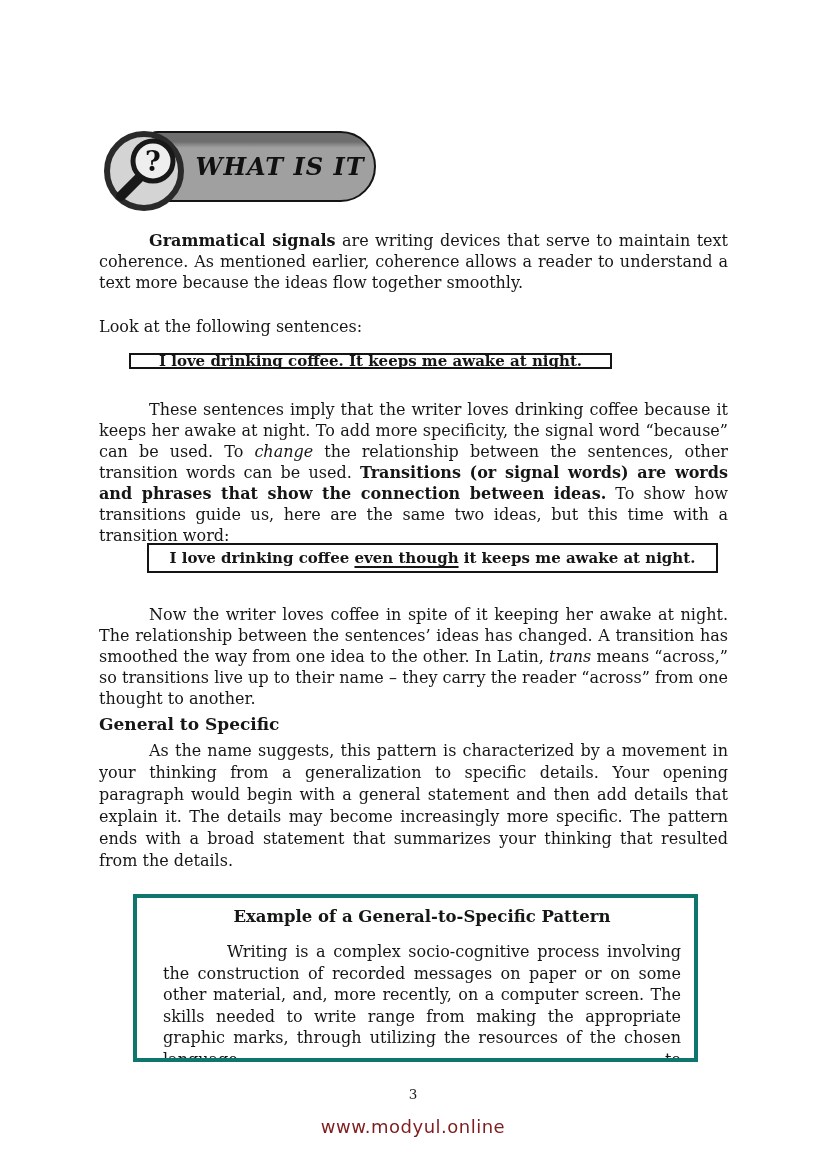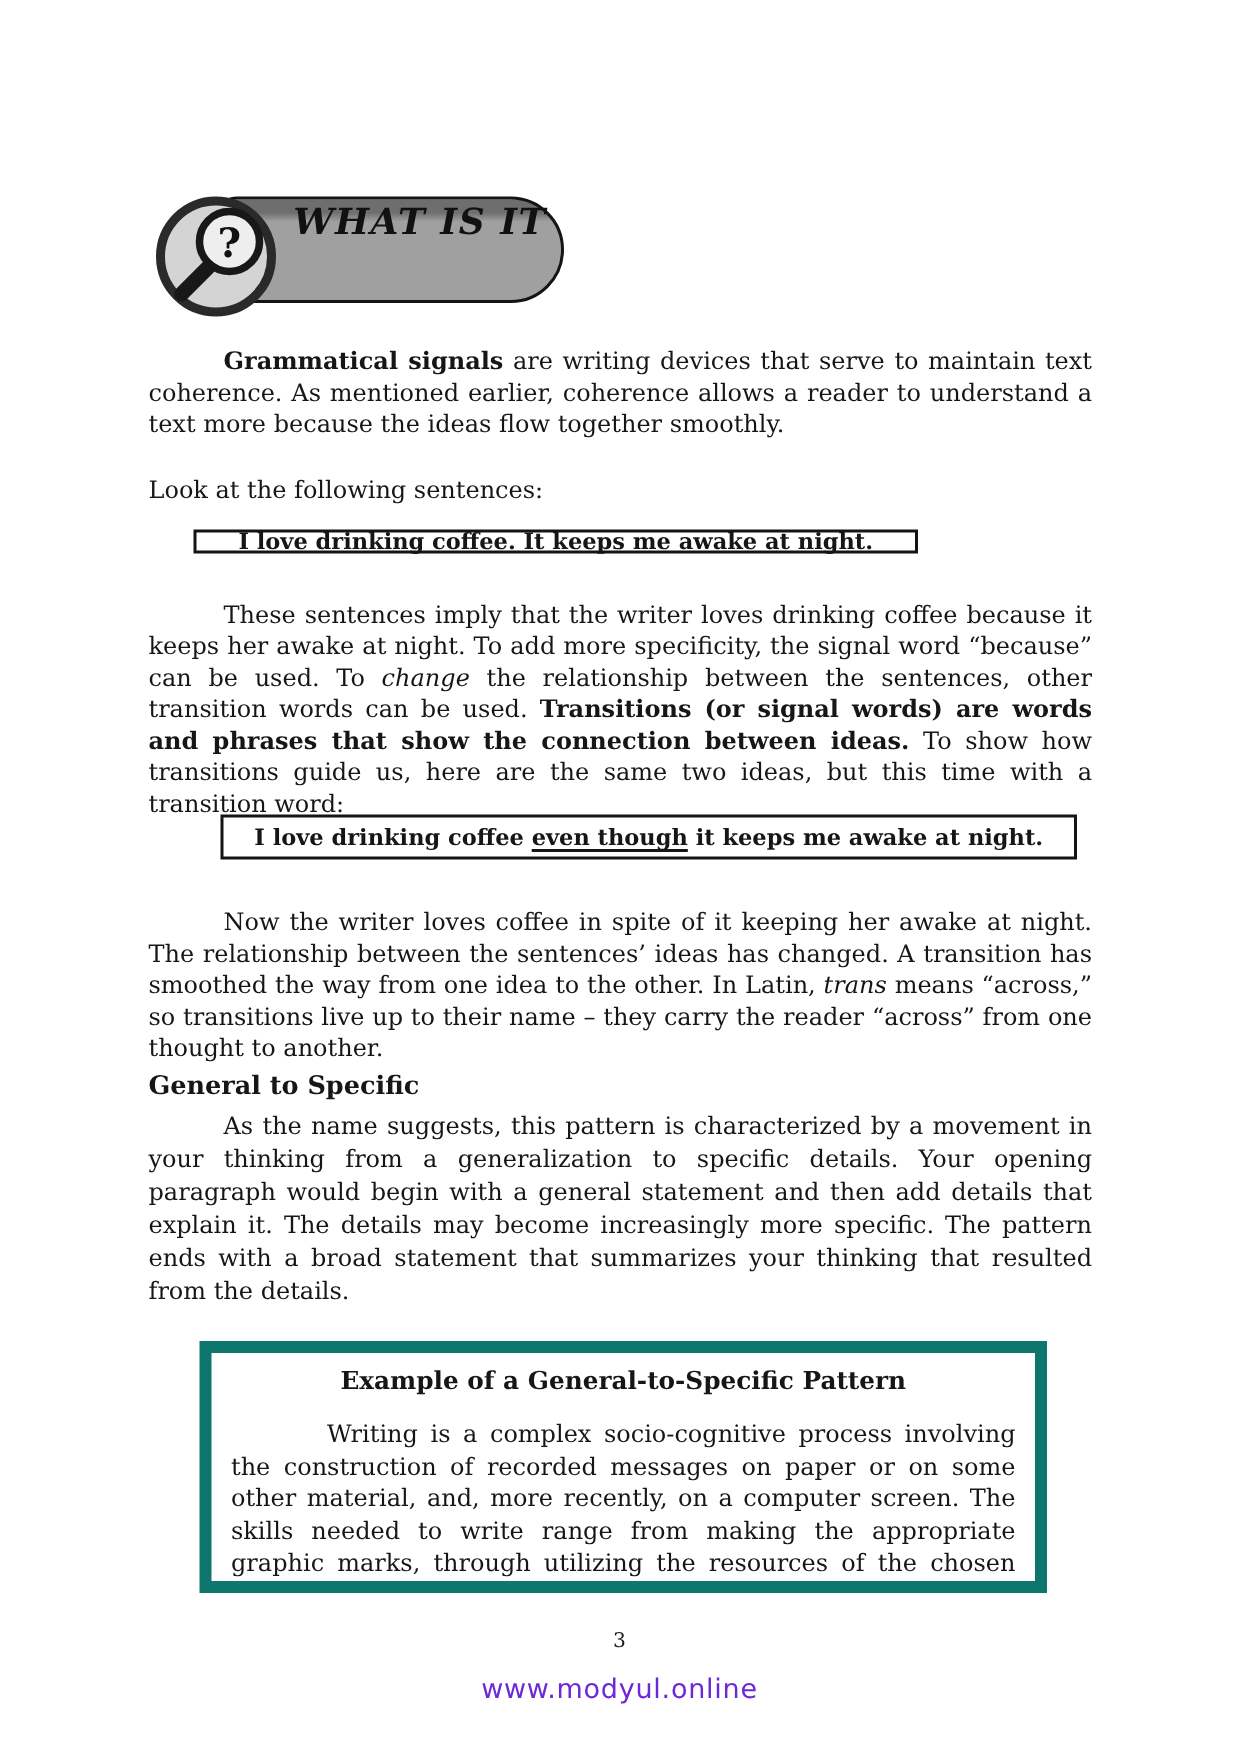--- a/index.html
+++ b/index.html
@@ -17,21 +17,21 @@
   
   .badge { position: absolute; left: 104px; top: 127px; width: 275px; height: 86px; }
   .badge-pill {
     position: absolute; left: 38px; top: 4px; width: 234px; height: 71px;
     box-sizing: border-box;
     border: 2px solid var(--pill-border, #141414);
     border-radius: 16px 36px 36px 16px;
     background: linear-gradient(to bottom,
       var(--pill-top, #6e6e6e) 0%, var(--pill-top, #6e6e6e) 13%,
       var(--pill, #a0a0a0) 22%, var(--pill, #a0a0a0) 100%);
-    display: flex; justify-content: center;
+    display: flex; align-items: center; justify-content: center;
     padding-left: 42px;
   }
   .badge-title {
     font-style: italic; font-weight: bold; font-size: 24px;
     letter-spacing: 1px; color: #111; white-space: nowrap;
   }
   .badge-circle {
     position: absolute; left: 0; top: 4px; width: 80px; height: 80px;
     box-sizing: border-box; border-radius: 50%;
     background: var(--circle-fill, #d4d4d4);
@@ -68,40 +68,40 @@
   .box2 { left: 147px; top: 543px; width: 571px; height: 30px; }
   .u-signal {
     text-decoration: underline;
     text-decoration-thickness: 2px;
     text-underline-offset: 3px;
   }
 
   
   .example-box {
     position: absolute; left: 133px; top: 894px; width: 565px; height: 168px;
-    box-sizing: border-box; border: 8px solid #0f766e;
-    padding: 9px 13px 0 13px; overflow: hidden;
+    box-sizing: border-box; border: 4px solid #0f766e;
+    padding: 9px 13px 0 26px; overflow: hidden;
   }
   .example-title {
     margin: 0; text-align: center; font-weight: bold; font-size: 16.5px;
   }
   .example-body {
     margin: 15px 0 0 0; font-size: 16px; line-height: 21.5px;
     text-align: justify; text-align-last: justify; text-indent: 64px;
   }
 
   
   .page-number {
     position: absolute; left: 0; right: 0; top: 1086px;
     text-align: center; font-size: 13.5px; color: #1a1a1a;
   }
   .watermark {
     position: absolute; left: 0; right: 0; top: 1116px;
     text-align: center; font-size: 18px; letter-spacing: 0.5px;
-    color: #6d28d9; font-family: "DejaVu Sans", "Liberation Sans", sans-serif;
+    color: #7f1d1d; font-family: "DejaVu Sans", "Liberation Sans", sans-serif;
   }
 </style>
 </head>
 <body>
 
 <div class="page">
 
   <div class="badge">
     <div class="badge-pill">
       <span class="badge-title">WHAT IS IT</span>

